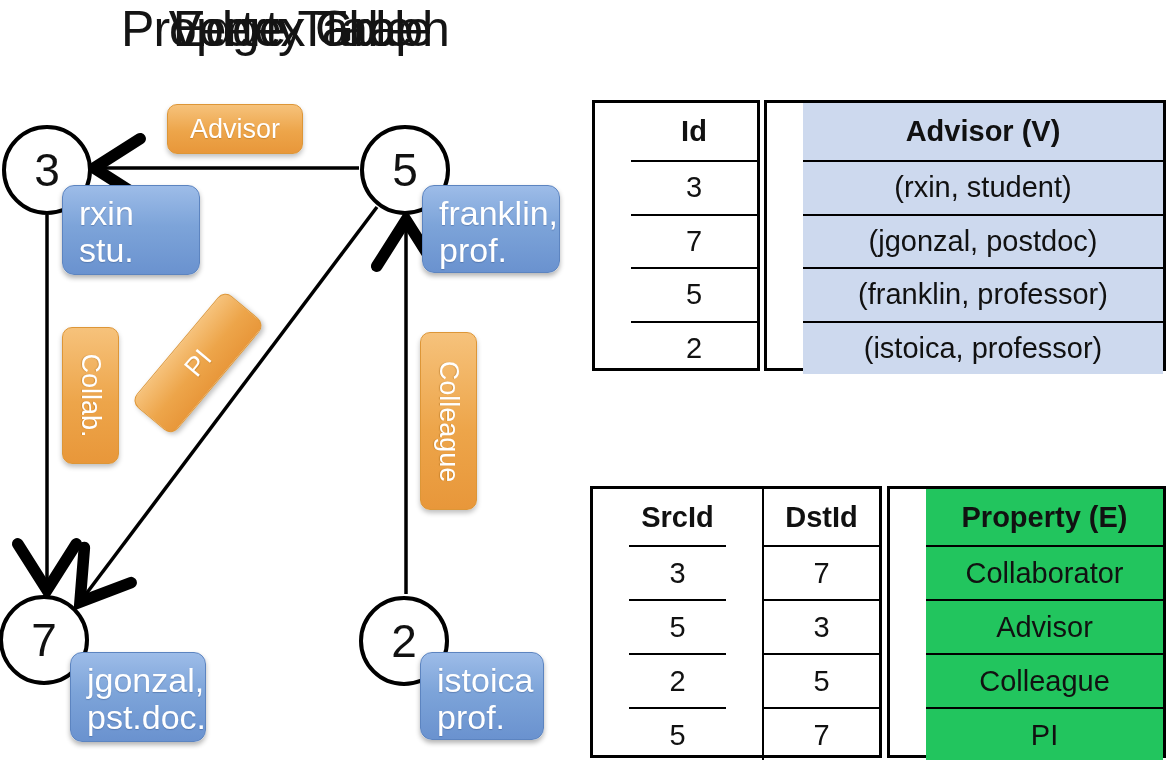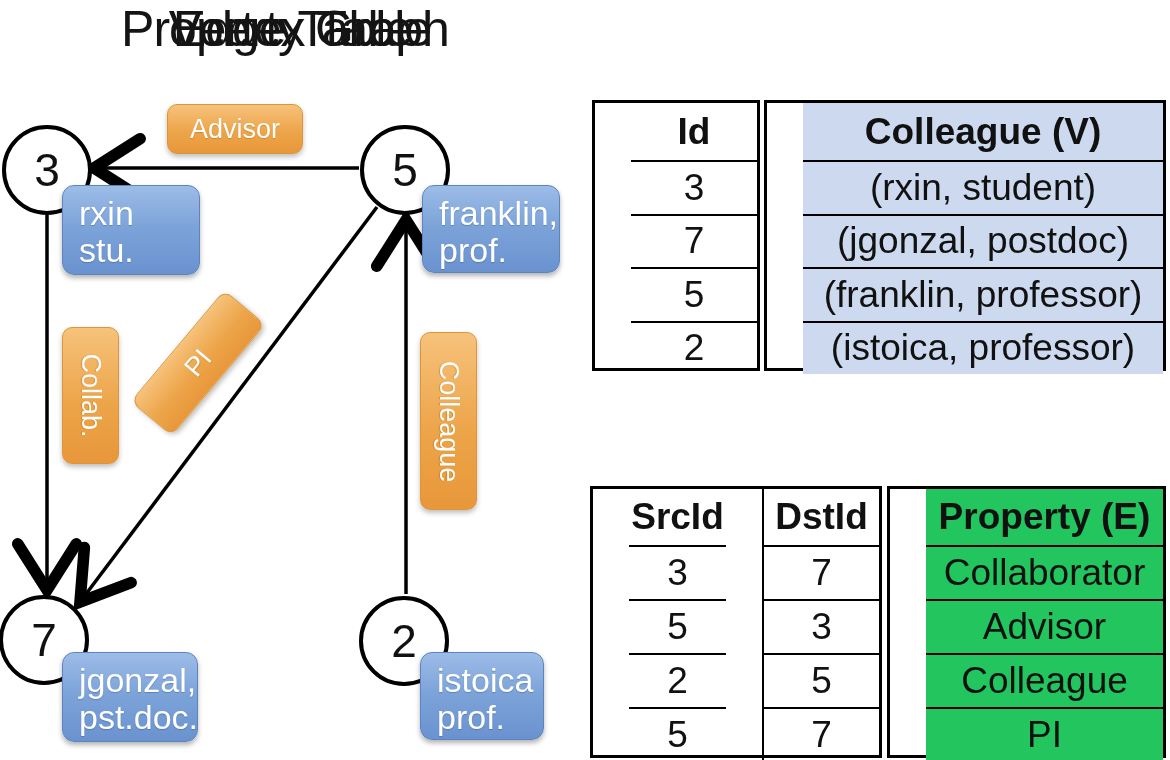--- a/index.html
+++ b/index.html
@@ -43,27 +43,27 @@
 
   .pbox {
     position:absolute; border-radius:12px; border:1px solid #5c84c0;
     background:linear-gradient(180deg,#9dbce8 0%,#7da4d9 45%,#6a92cf 100%);
     box-shadow:0 3px 5px rgba(0,0,0,0.3);
     color:#fff; font-size:34px; line-height:37px; padding:9px 10px 0 16px;
     text-shadow:0 1px 1px rgba(40,70,120,0.35);
   }
   #pbox-3 { left:62px;  top:185px; width:138px; height:90px; }
   #pbox-5 { left:422px; top:185px; width:138px; height:88px; }
-  #pbox-7 { left:62px;  top:652px; width:136px; height:90px; }
+  #pbox-7 { left:70px;  top:652px; width:136px; height:90px; }
   #pbox-2 { left:420px; top:652px; width:124px; height:88px; }
 
   .subtable { position:absolute; display:grid; border:3px solid #000; background:#fff; }
   .cell {
     display:flex; align-items:center; justify-content:center;
-    font-size:37px; color:#111; white-space:nowrap;margin-left:36px;
+    font-size:29px; color:#111; white-space:nowrap;margin-left:36px;
   }
   .cell.hd { font-weight:bold; }
   .bt { border-top:2px solid #000; }
   .bl { border-left:2px solid #000; }
   .bluebg { background:#cdd9ee; }
   .tanbg  { background:#22c55e; }
 
   #vtable-id   { left:592px; top:100px; width:168px; height:271px;
                  grid-template-rows:57px 53.5px 53.5px 53.5px 53.5px; }
   #vtable-prop { left:764px; top:100px; width:402px; height:271px;
@@ -139,21 +139,21 @@
   </div>
 
   <div class="subtable" id="vtable-id">
     <div class="cell hd">Id</div>
     <div class="cell bt">3</div>
     <div class="cell bt">7</div>
     <div class="cell bt">5</div>
     <div class="cell bt">2</div>
   </div>
   <div class="subtable" id="vtable-prop">
-    <div class="cell hd bluebg">Colleague (V)</div>
+    <div class="cell hd bluebg">Advisor (V)</div>
     <div class="cell bt bluebg">(rxin, student)</div>
     <div class="cell bt bluebg">(jgonzal, postdoc)</div>
     <div class="cell bt bluebg">(franklin, professor)</div>
     <div class="cell bt bluebg">(istoica, professor)</div>
   </div>
 
   <div class="subtable" id="etable-srcdst">
     <div class="cell hd">SrcId</div>
     <div class="cell hd bl">DstId</div>
     <div class="cell bt">3</div>

